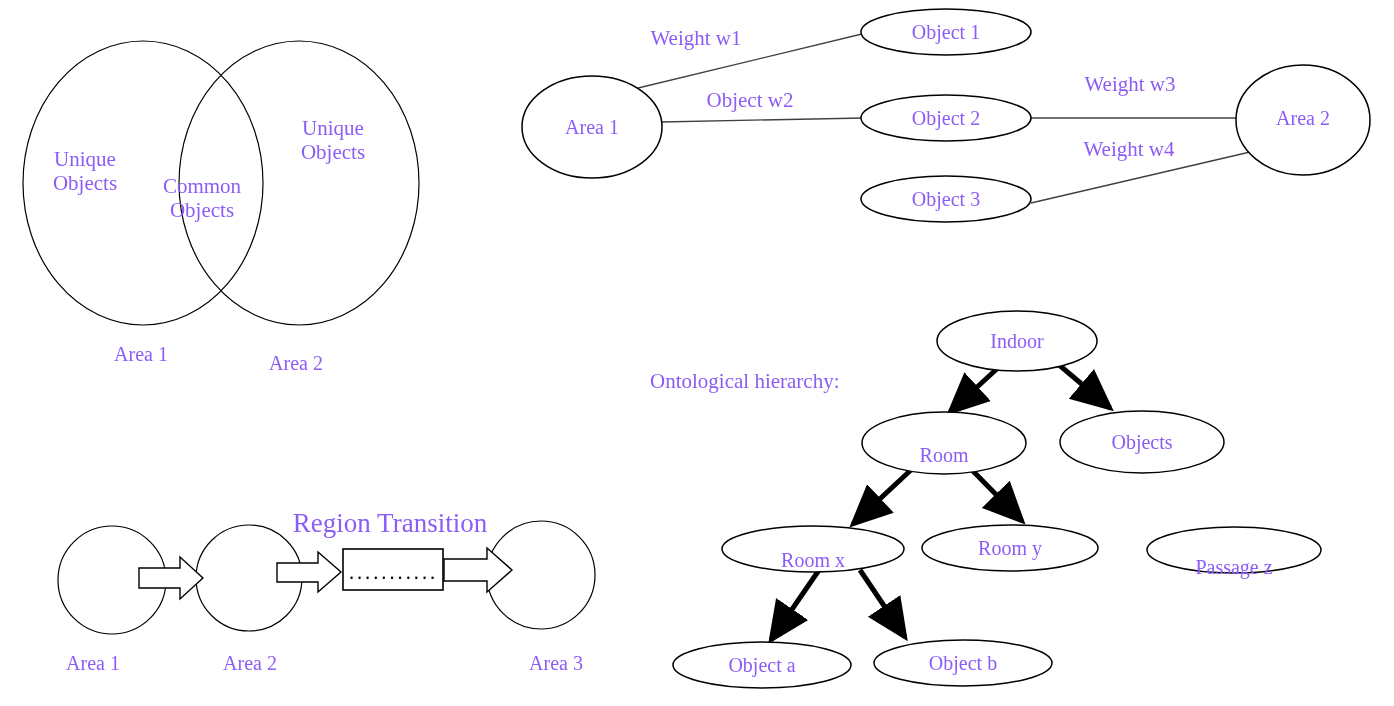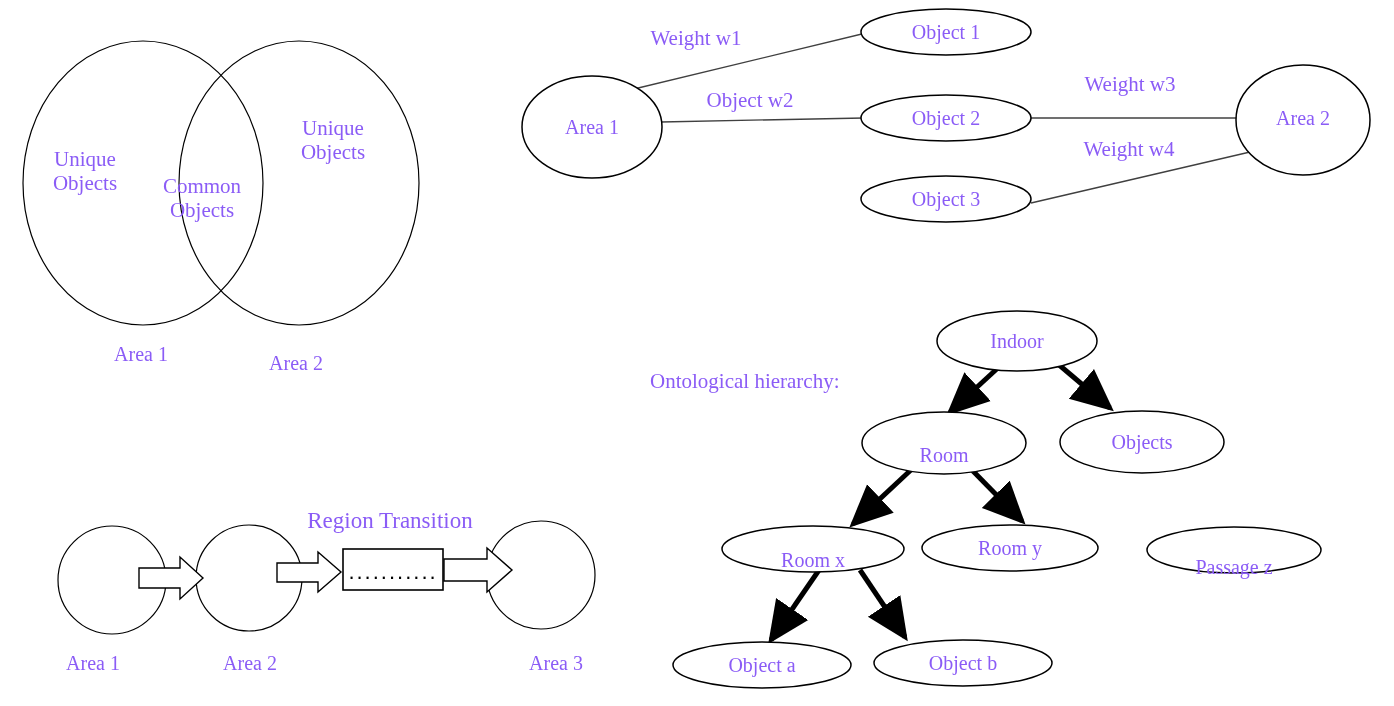--- a/index.html
+++ b/index.html
@@ -45,21 +45,21 @@
     font-size: 20px;
   }
   .weight-text {
     font-size: 21px;
   }
   .section-text {
     font-size: 21px;
     margin-top: 43px;
   }
   .rt-text {
-    font-size: 23px;
+    font-size: 27px;
   }
   .dots {
     position: absolute;
     font-size: 22px;
     letter-spacing: 2px;
     font-family: "Liberation Sans", sans-serif;
     color: #000;
     transform: translate(-50%, -50%);
   }
 </style>

